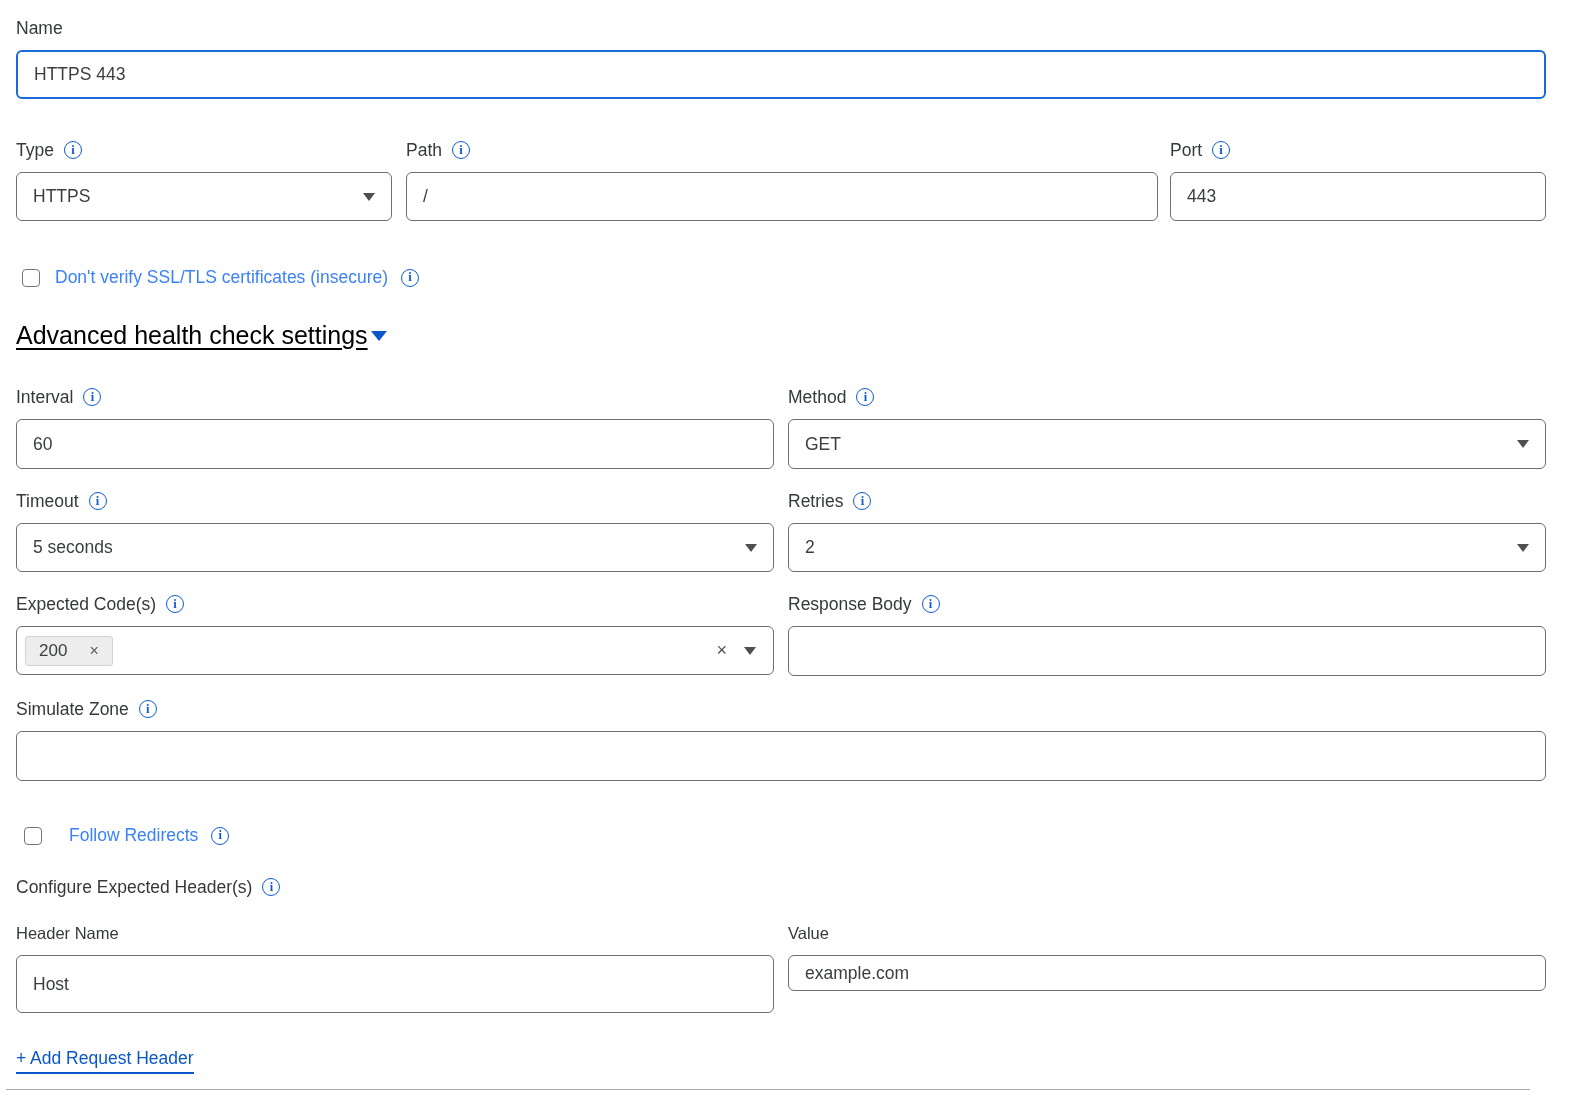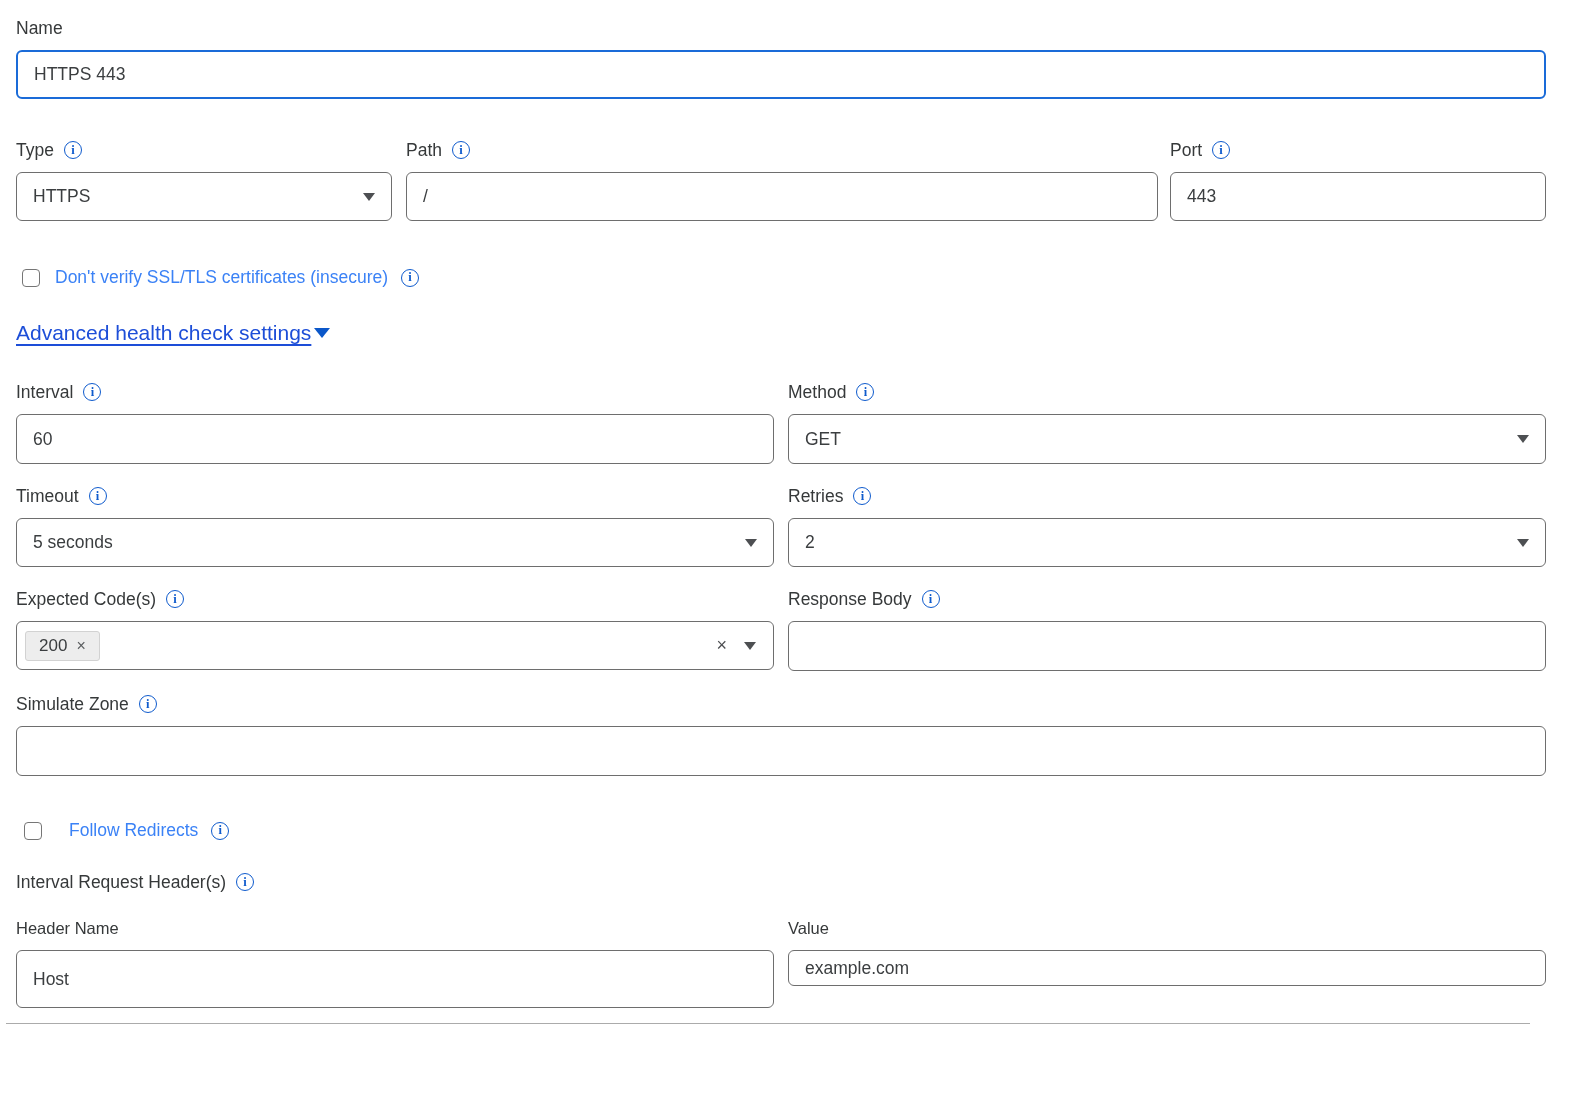--- a/index.html
+++ b/index.html
@@ -55,32 +55,32 @@
     border:1.2px solid #767676; border-radius:4px; background:#fff;
     cursor:pointer;
   }
   .check-label { font-size:17.5px; color:#3b82f6; }
 
   .adv-link {
     display:inline-flex; align-items:center; gap:3px;
     margin-top:33px; cursor:pointer;
   }
   .adv-link .txt {
-    font-size:21px; color:#1d4ed8; text-decoration:underline;
+    font-size:25px; color:#000000; text-decoration:underline;
     text-underline-offset:4px;
   }
   .caret-down-blue {
     width:0; height:0;
     border-left:8px solid transparent; border-right:8px solid transparent;
     border-top:10px solid #0b57c9;
   }
 
   .multiselect { position:relative; display:flex; align-items:center; padding:0 70px 0 8px; }
   .tag {
-    display:inline-flex; align-items:center; gap:9px;
+    display:inline-flex; align-items:center; gap:22px;
     background:#ededed; border:1px solid #d2d2d2; border-radius:3px;
     padding:4px 13px; font-size:17px; color:#3a3d3f;
   }
   .tag .x { color:#5b5e60; font-size:16px; cursor:pointer; }
   .ms-controls {
     position:absolute; right:17px; top:0; height:100%;
     display:flex; align-items:center; gap:17px;
   }
   .ms-clear { font-size:18px; color:#4d4f52; cursor:pointer; }
 
@@ -234,32 +234,35 @@
 
   
   <div class="check-row" style="margin-top:44px; padding-left:8px;">
     <span class="checkbox"></span>
     <span class="check-label" style="margin-left:27px;">Follow Redirects</span>
     <span class="info-icon" style="margin-left:13px;">i</span>
   </div>
 
   
   <div class="label-row" style="margin-top:29px; margin-bottom:0;">
-    <span>Interval Request Header(s)</span>
+    <span>Configure Expected Header(s)</span>
     <span class="info-icon">i</span>
   </div>
 
   <div class="row2" style="margin-top:25px;">
     <div>
       <div class="small-label">Header Name</div>
       <input class="text" type="text" style="height: 58px;" value="Host">
     </div>
     <div>
       <div class="small-label">Value</div>
       <input class="text" type="text" style="height: 36px;" value="example.com">
     </div>
   </div>
 
   
+  <div>
+    <span class="link2">+ Add Request Header</span>
+  </div>
 
   <div class="divider"></div>
 
 </div>
 
 </body></html>

